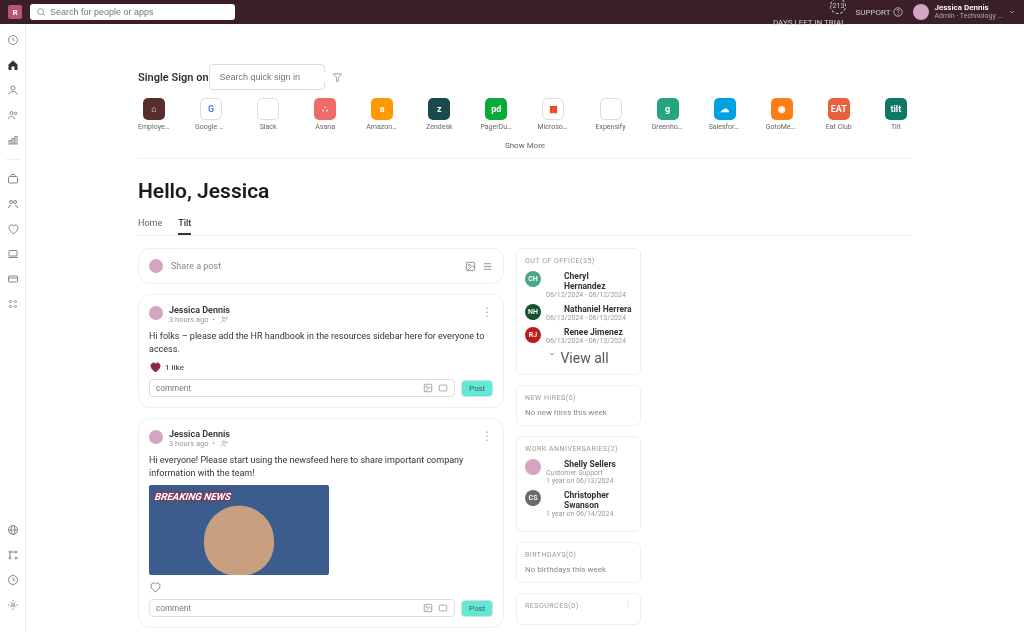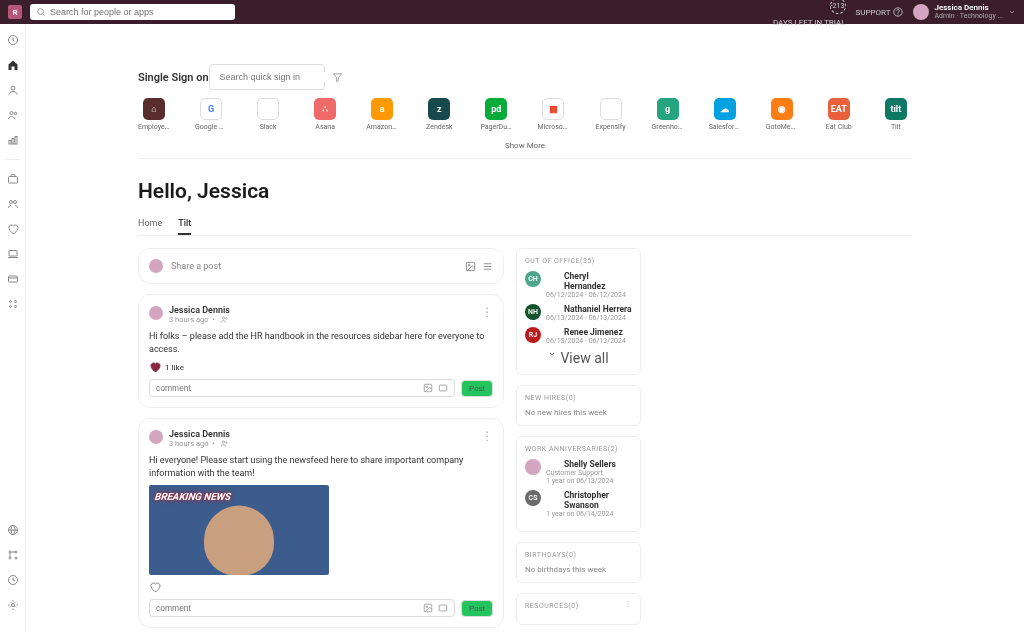--- a/index.html
+++ b/index.html
@@ -82,21 +82,21 @@
 .post .img::after{content:""; position:absolute; left:50%; top:50%; width:70px; height:70px; background:#c8a080; border-radius:50% 50% 45% 45%; transform:translate(-50%,-35%);}
 .post .react { display: flex; align-items: center; gap: 4px; margin-bottom: 6px; }
 .post .heart { width: 12px; height: 12px; }
 .post .lk { font-size: 8px; color: #555; font-weight:500; }
 
 .comment-row { display: flex; align-items: center; gap: 6px; }
 .comment-row .cin { flex: 1; border: 1px solid #ddd; border-radius: 4px; display: flex; align-items: center; padding: 4px 6px; height:18px; }
 .comment-row .cin input { border: none; outline: none; font-size: 8.5px; flex: 1; }
 .comment-row .cin .icons { display: flex; gap: 5px; color: #999; }
 .comment-row .cin .icons svg { width: 10px; height: 10px; }
-.comment-row .btn { background: #22c55e; border: 1px solid #ddd; border-radius: 4px; font-size: 8px; padding: 3px 7px; cursor: pointer; color:#555; }
+.comment-row .btn { background: #5eead4; border: 1px solid #ddd; border-radius: 4px; font-size: 8px; padding: 3px 7px; cursor: pointer; color:#555; }
 
 
 .panel { border: 1px solid #eee; border-radius: 6px; padding: 8px; }
 .panel .title { font-size: 7px; letter-spacing: 0.5px; color: #999; text-transform: uppercase; margin-bottom: 6px; position:relative; }
 .panel .title .dots{position:absolute; right:0; top:-2px; color:#aaa; cursor:pointer;}
 .panel .empty { font-size: 8px; color: #888; }
 .person { display: flex; gap: 5px; align-items: flex-start; margin-bottom: 5px; }
 .person .av { width: 16px; height: 16px; border-radius: 50%; display: flex; align-items: center; justify-content: center; font-size: 7px; color: #fff; font-weight: 600; flex-shrink:0; }
 .person .info .nm { font-size: 8.5px; font-weight: 700; color:#333;padding-left:18px; }
 .person .info .sub { font-size: 7px; color: #999; }

